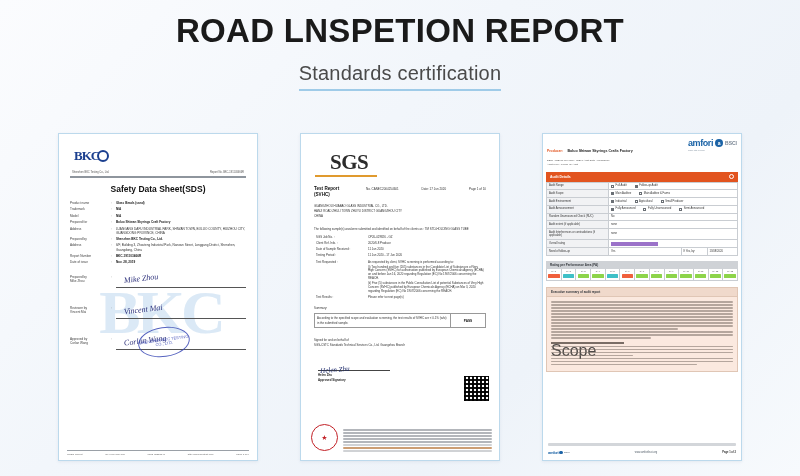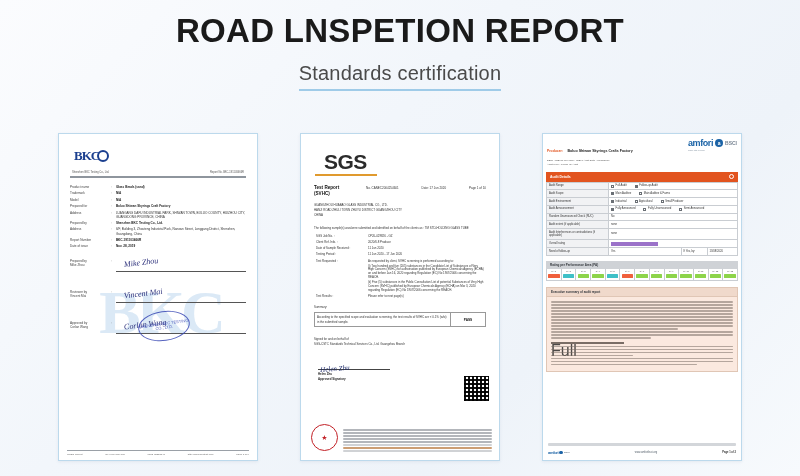--- a/index.html
+++ b/index.html
@@ -69,22 +69,22 @@
         display:flex; align-items:center; justify-content:center;
         font-size:62px; font-weight:bold; color:#cfe2f3; opacity:.75;
         font-family:"Liberation Serif", serif; letter-spacing:-4px;
         pointer-events:none; }
   .foot1 { position:absolute; bottom:4px; left:8px; right:8px; }
   .foot1 .fl { display:flex; justify-content:space-between; font-size:2.5px;
                color:#666; margin-top:2px; }
 
   
   .sgs-logo { font-size:21px; font-weight:bold; color:#2b2b2b; letter-spacing:-.5px;
-              margin:6px 0 0 14px; display:inline-block; position:relative;
-              font-family:Liberation Sans, sans-serif; }
+              margin:6px 0 0 20px; display:inline-block; position:relative;
+              font-family:Liberation Serif, serif; }
   .sgs-ul { height:1.5px; background:#e09a2e; width:62px; margin:0 0 0 5px; }
   .d2-head { display:flex; align-items:flex-start; margin:9px 4px 0 4px; }
   .d2-title { font-size:4.6px; font-weight:bold; color:#111; width:52px; line-height:1.4; }
   .d2-hmeta { display:flex; flex:1; justify-content:space-between; font-size:3px;
               color:#333; padding-top:1px; }
   .d2-addr { font-size:2.9px; color:#333; line-height:1.65; margin:6px 4px 0 4px; }
   .d2-note { font-size:2.9px; color:#333; line-height:1.5; margin:8px 4px 4px 4px; }
   .sumbox { display:flex; border:1px solid #999; margin:3px 4px 0 4px; }
   .sumbox .s1 { flex:1; font-size:2.9px; padding:2px 2px; line-height:1.5; color:#333;
                 border-right:1px solid #999; }
@@ -178,20 +178,21 @@
       <div class="doc-inner">
         <div class="bkc-logo">
           <span class="bkc-txt">BKC</span>
           <span class="bkc-ring"></span>
         </div>
         <div class="d1-meta">
           <span>Shenzhen BKC Testing Co., Ltd.</span>
           <span>Report No. BKC-191103466R</span>
         </div>
         <div class="rule"></div>
+        <div class="d1-title">Safety Data Sheet(SDS)</div>
 
         <table class="tbl">
           <tbody>
               <tr>
             <td class="k">Product name</td>
             <td class="c">:</td>
             <td class="v">Glass Beads (sand)</td>
           </tr>
           <tr>
             <td class="k">Trademark</td>
@@ -583,21 +584,21 @@
           <div class="ln"></div>
             <div class="ln"></div>
           <div class="ln"></div>
             <div class="ln"></div>
             <div class="ln"></div>
           <div class="ln"></div>
             <div class="ln" style="width:70%"></div>
           <div class="ln"></div>
             <div class="ln"></div>
             <div class="ln" style="width:55%"></div>
-          <div class="hd">Full</div>
+          <div class="hd">Scope</div>
           <div class="ln"></div>
             <div class="ln"></div>
           <div class="ln"></div>
             <div class="ln" style="width:45%"></div>
           <div class="ln"></div>
             <div class="ln"></div>
           <div class="ln" style="width:80%"></div>
         </div>
 
         <div class="foot3">

